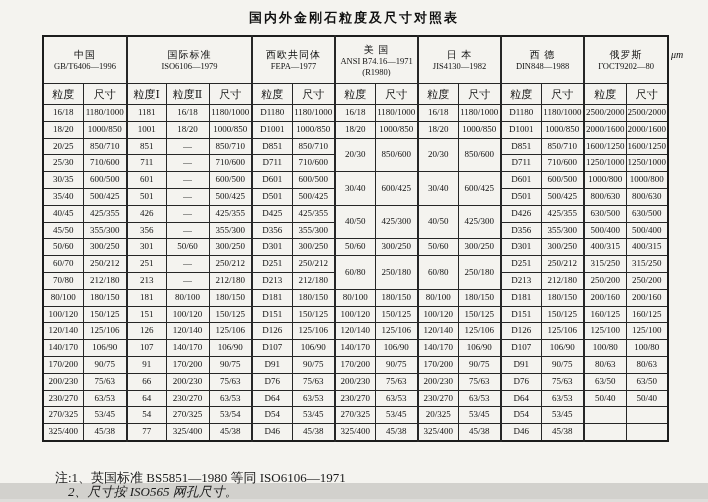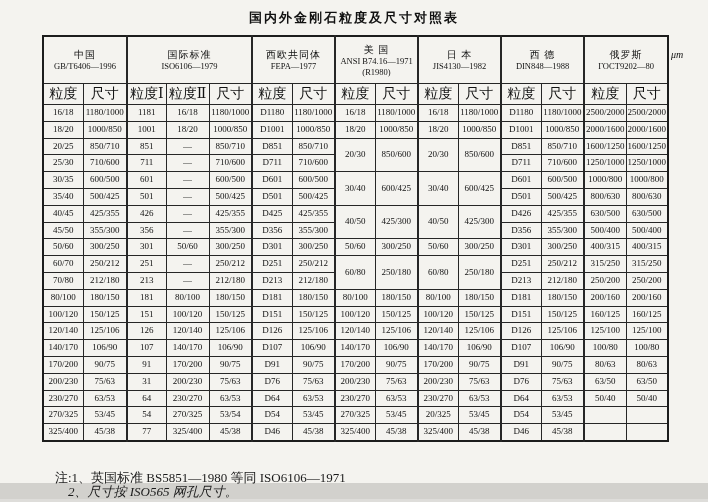--- a/index.html
+++ b/index.html
@@ -37,21 +37,21 @@
   table.cmp th, table.cmp td{
     border:1px solid #262626;
     text-align:center;vertical-align:middle;
     padding:0;margin:0;
     font-weight:normal;
     font-size:9px;
     overflow:hidden;white-space:nowrap;
   }
   table.cmp .gs{border-left-width:2px;}
   tr.grp-row th{height:46px;}
-  tr.sub-row th{height:20px;font-size:14px;}
+  tr.sub-row th{height:20px;font-size:11px;}
   tbody td{height:15.8px;line-height:15.8px;}
   .cname{font-size:10px;line-height:13px;letter-spacing:1px;}
   .cstd{font-size:8.5px;line-height:11px;letter-spacing:0;}
   .notes{
     position:absolute;left:55px;top:471px;
     font-size:13px;line-height:14px;color:#1b1b1b;
   }
   .notes .note2{margin-left:13px;font-style:italic;}
 </style>
 </head>
@@ -385,21 +385,21 @@
           <td class="gs">170/200</td>
           <td>90/75</td>
           <td class="gs">D91</td>
           <td>90/75</td>
           <td class="gs">80/63</td>
           <td>80/63</td>
         </tr>
         <tr>
           <td>200/230</td>
           <td>75/63</td>
-          <td class="gs">31</td>
+          <td class="gs">66</td>
           <td>200/230</td>
           <td>75/63</td>
           <td class="gs">D76</td>
           <td>75/63</td>
           <td class="gs">200/230</td>
           <td>75/63</td>
           <td class="gs">200/230</td>
           <td>75/63</td>
           <td class="gs">D76</td>
           <td>75/63</td>

